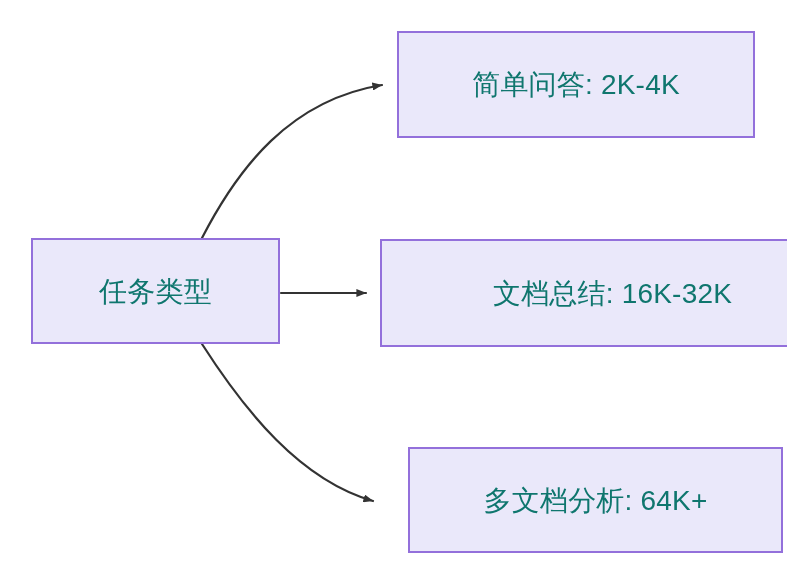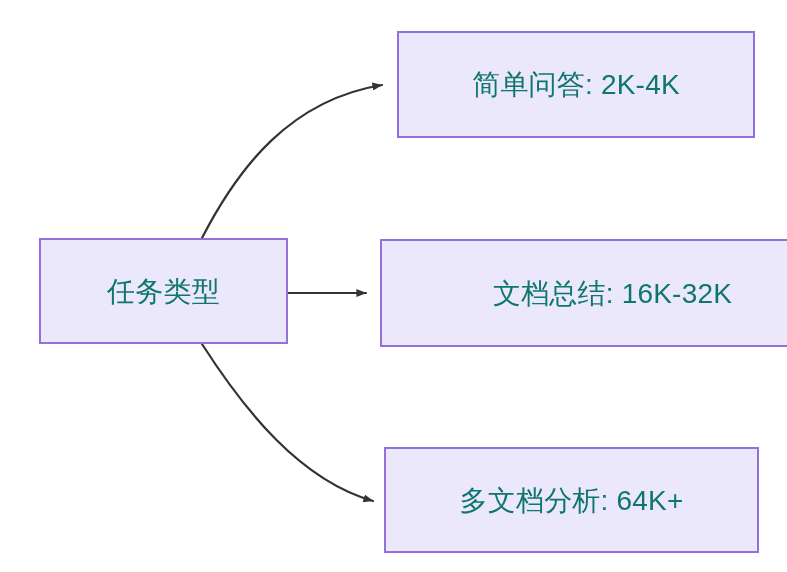--- a/index.html
+++ b/index.html
@@ -37,24 +37,24 @@
     text-align: center;
   }
   .node-label {
     color: #0f766e;
     font-size: 28px;
     line-height: 1.25;
     letter-spacing: 0.2px;
     white-space: nowrap;
   }
   
-  #node-task-type   { left: 31px;  top: 238px; width: 249px; height: 106px; margin-left: 8px; }
+  #node-task-type   { left: 31px;  top: 238px; width: 249px; height: 106px; }
   #node-simple-qa   { left: 397px; top: 31px;  width: 358px; height: 107px; }
   #node-doc-summary { left: 380px; top: 239px; width: 465px; height: 108px; }
-  #node-multi-doc   { left: 384px; top: 447px; width: 375px; height: 106px; }
+  #node-multi-doc   { left: 408px; top: 447px; width: 375px; height: 106px; }
 </style>
 </head>
 <body>
 
 <div id="canvas">
 
   <svg id="edge-layer" viewBox="0 0 787 572" width="787" height="572" xmlns="http://www.w3.org/2000/svg">
     <defs>
       <marker id="arrowhead" markerWidth="10" markerHeight="8" refX="9.6" refY="4" orient="auto" markerUnits="userSpaceOnUse">
         <path d="M 0 0 L 10 4 L 0 8 z" fill="#333333"></path>

